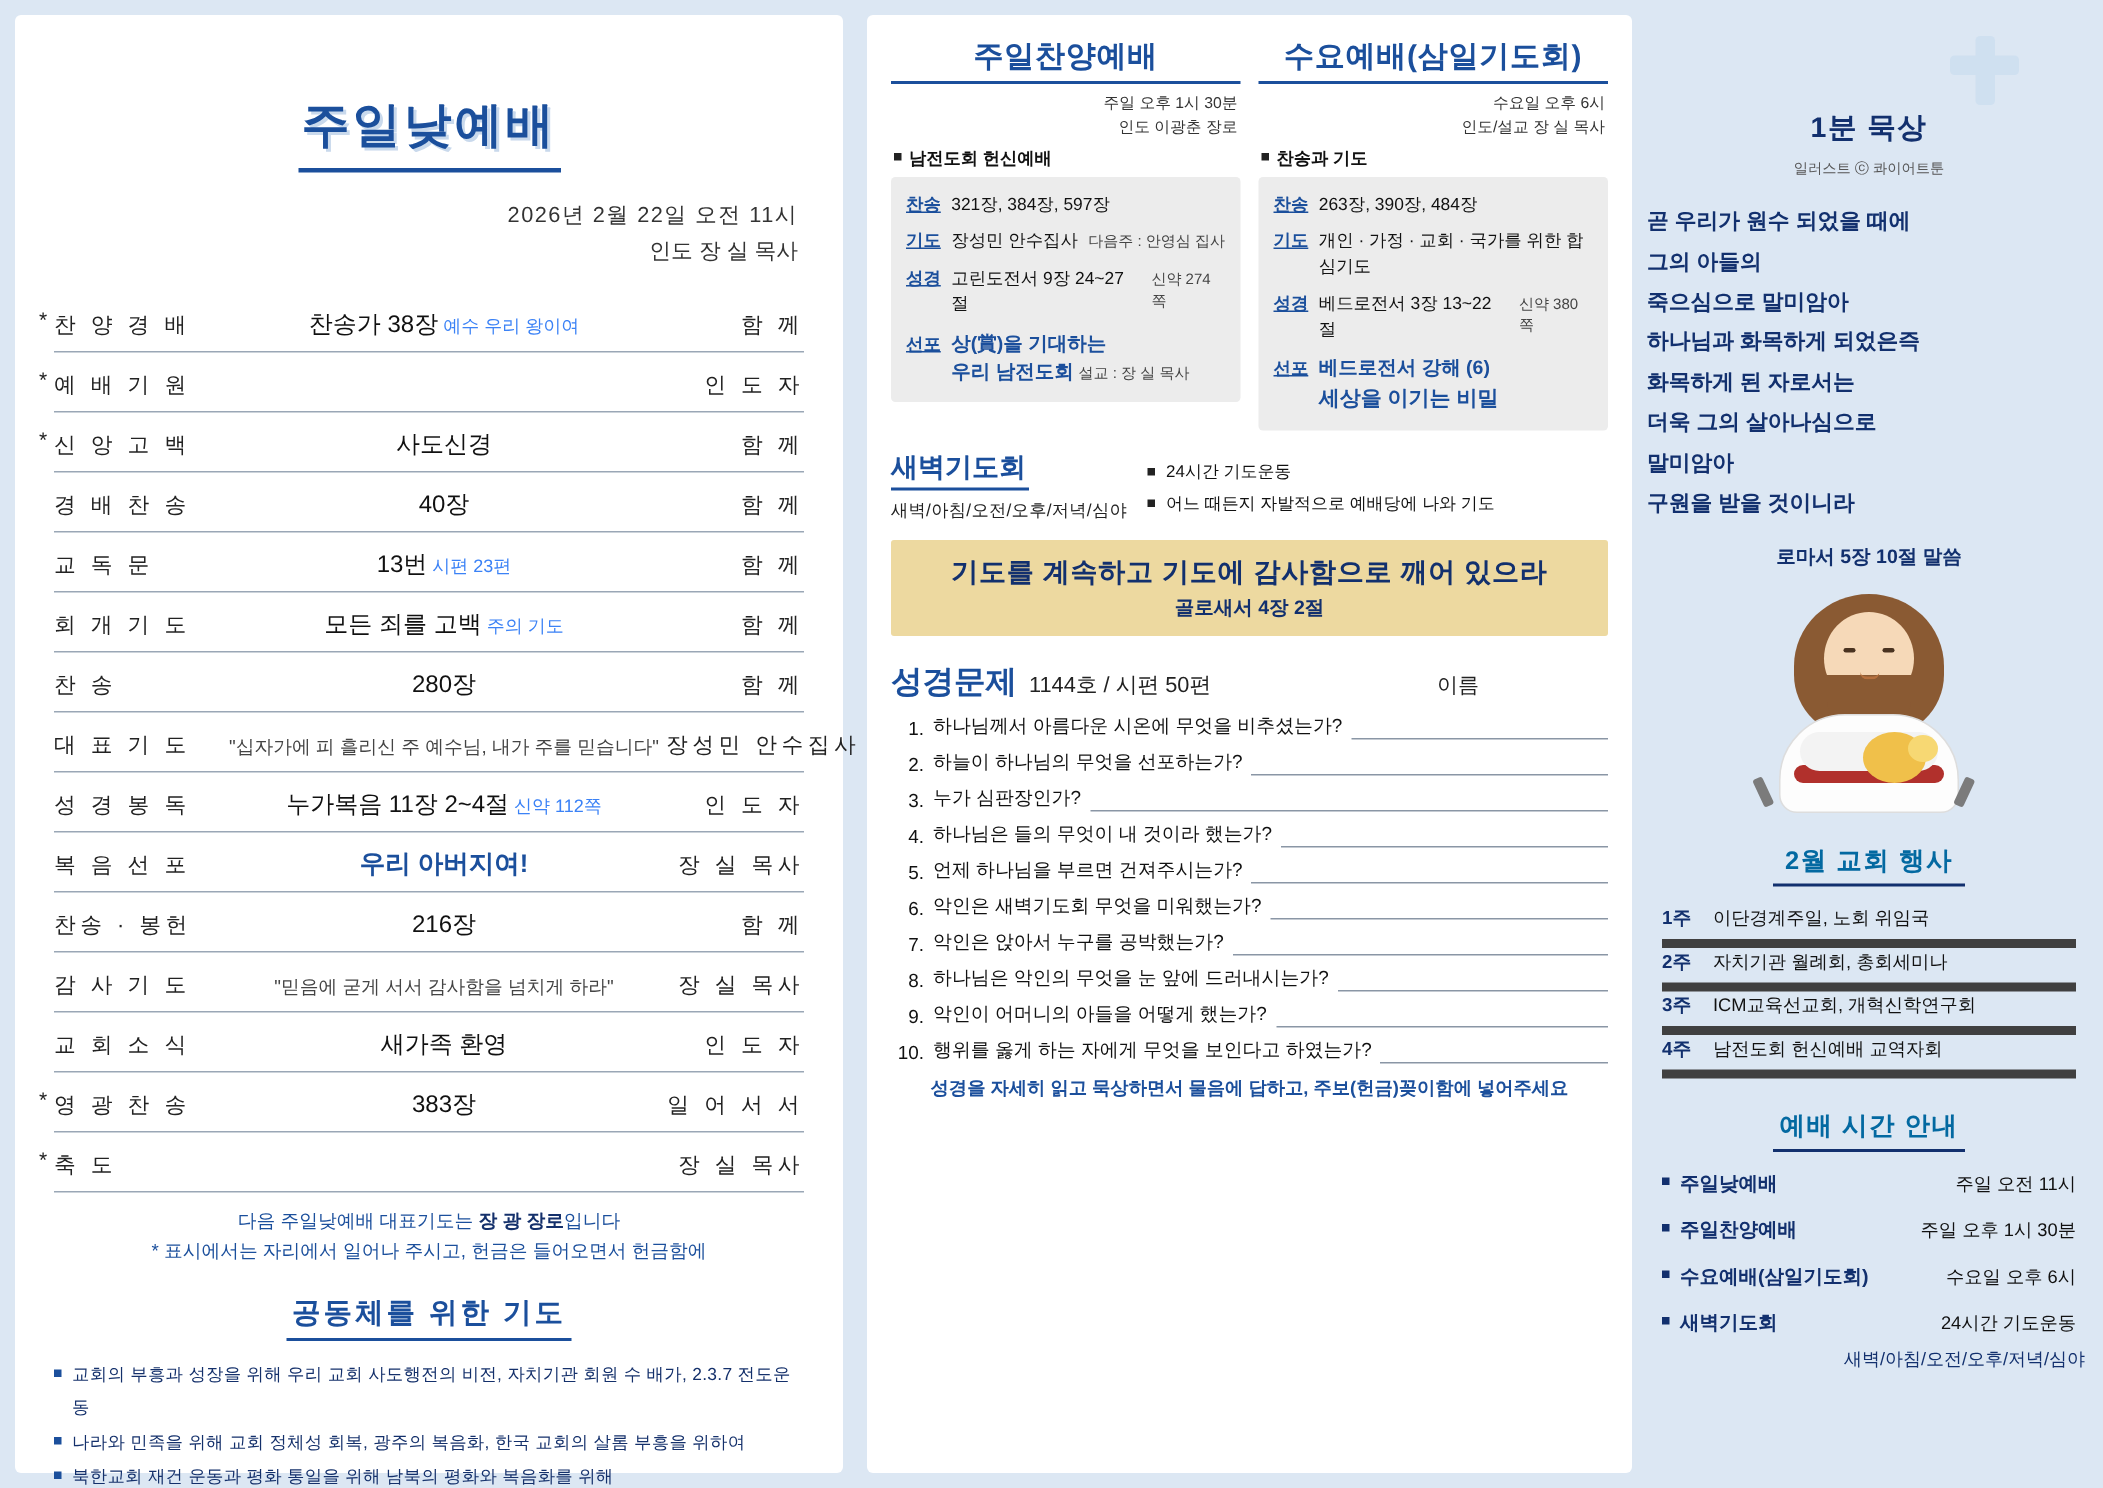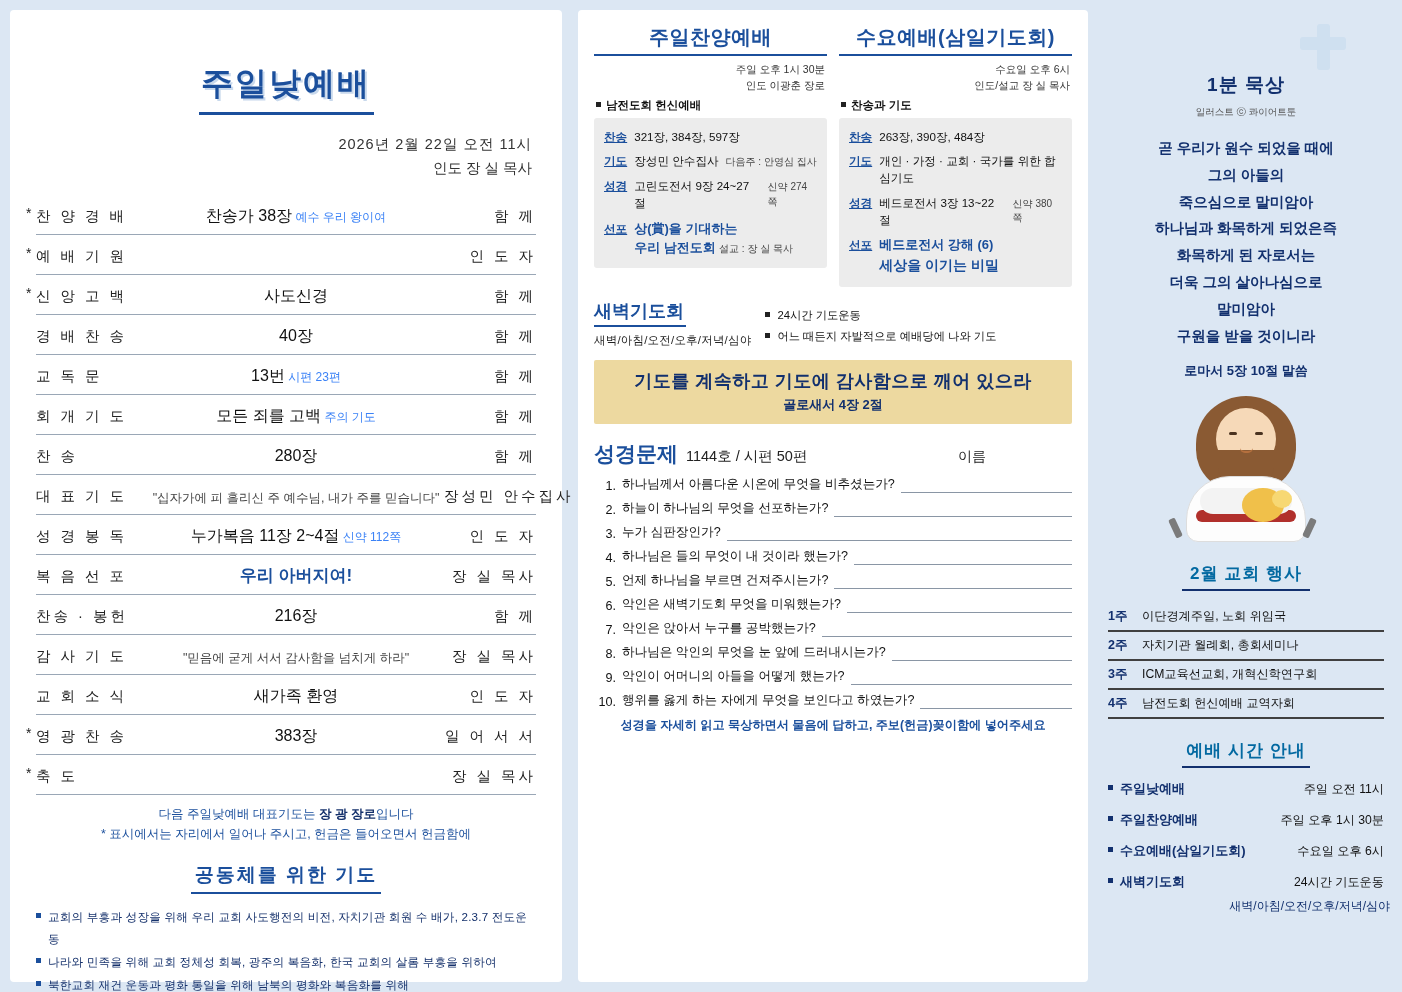--- a/index.html
+++ b/index.html
@@ -168,21 +168,21 @@
   }
   .cross::before, .cross::after {
     content:""; position:absolute; background:#cfe0f0;
   }
   .cross::before { left:17px; top:0; width:13px; height:46px; border-radius:3px;}
   .cross::after { left:0; top:13px; width:46px; height:13px; border-radius:3px;}
 
   .r-title { text-align:center; font-size:19px; font-weight:bold; color:#12306e; margin-top:62px; letter-spacing:1px;}
   .r-credit { text-align:center; font-size:9.5px; color:#555; margin-top:8px; }
   .r-verse {
-    text-align:center; margin-top:16px;
+    margin-top:16px;
     font-size:14.5px; color:#12306e; font-weight:bold; line-height:1.85;
   }
   .r-ref { text-align:center; margin-top:12px; font-size:13px; color:#12306e; font-weight:bold;}
 
   .jesus { position:relative; width:180px; height:150px; margin:12px auto 0 auto; }
   .jesus .hair { position:absolute; left:40px; top:4px; width:100px; height:96px; background:#8a5a33; border-radius:50% 50% 44% 44%; }
   .jesus .face { position:absolute; left:60px; top:16px; width:60px; height:62px; background:#f6d9b8; border-radius:50%; }
   .jesus .eye { position:absolute; top:40px; width:8px; height:3px; background:#4a3320; border-radius:2px; }
   .jesus .eye.l { left:73px; } .jesus .eye.r { left:99px; }
   .jesus .mouth { position:absolute; left:84px; top:56px; width:13px; height:5px; border-bottom:2px solid #b5703e; border-radius:0 0 8px 8px;}
@@ -193,21 +193,21 @@
   .jesus .lamb { position:absolute; left:86px; top:96px; width:42px; height:34px; background:#f0c04a; border-radius:50%; }
   .jesus .lamb-head { position:absolute; left:116px; top:98px; width:20px; height:18px; background:#f7d873; border-radius:50%; }
   .jesus .nail { position:absolute; width:7px; height:20px; background:#7b7b7b; border-radius:2px; transform:rotate(-25deg); }
   .jesus .nail.n1 { left:16px; top:126px; }
   .jesus .nail.n2 { left:150px; top:126px; transform:rotate(25deg); }
 
   .sec-title { text-align:center; font-size:17px; font-weight:bold; color:#0369a1; margin-top:20px; letter-spacing:1px;}
   .sec-underline { width:128px; height:2px; background:#12306e; margin:4px auto 0 auto; }
 
   .ev-list { margin-top:12px; padding:0 10px; }
-  .ev-row { display:flex; align-items:flex-end; border-bottom:2px solid #404040; height:29px; }
+  .ev-row { display:flex; align-items:flex-end; border-bottom:6px solid #404040; height:29px; }
   .ev-row .w { width:34px; font-size:12.5px; color:#12306e; font-weight:bold; padding-bottom:5px; }
   .ev-row .t { flex:1; font-size:12.2px; color:#111; padding-bottom:5px; }
 
   .time-list { margin-top:12px; padding:0 10px; }
   .time-row { display:flex; align-items:baseline; margin-bottom:13px; }
   .time-row .n { font-size:13px; font-weight:bold; color:#12306e; position:relative; padding-left:12px; white-space:nowrap;}
   .time-row .n::before { content:""; position:absolute; left:0; top:5px; width:5px; height:5px; background:#12306e; }
   .time-row .v { margin-left:auto; font-size:12.2px; color:#111; }
   .time-sub { text-align:right; font-size:12px; color:#12306e; padding-right:4px; margin-top:-6px;}
 </style>

